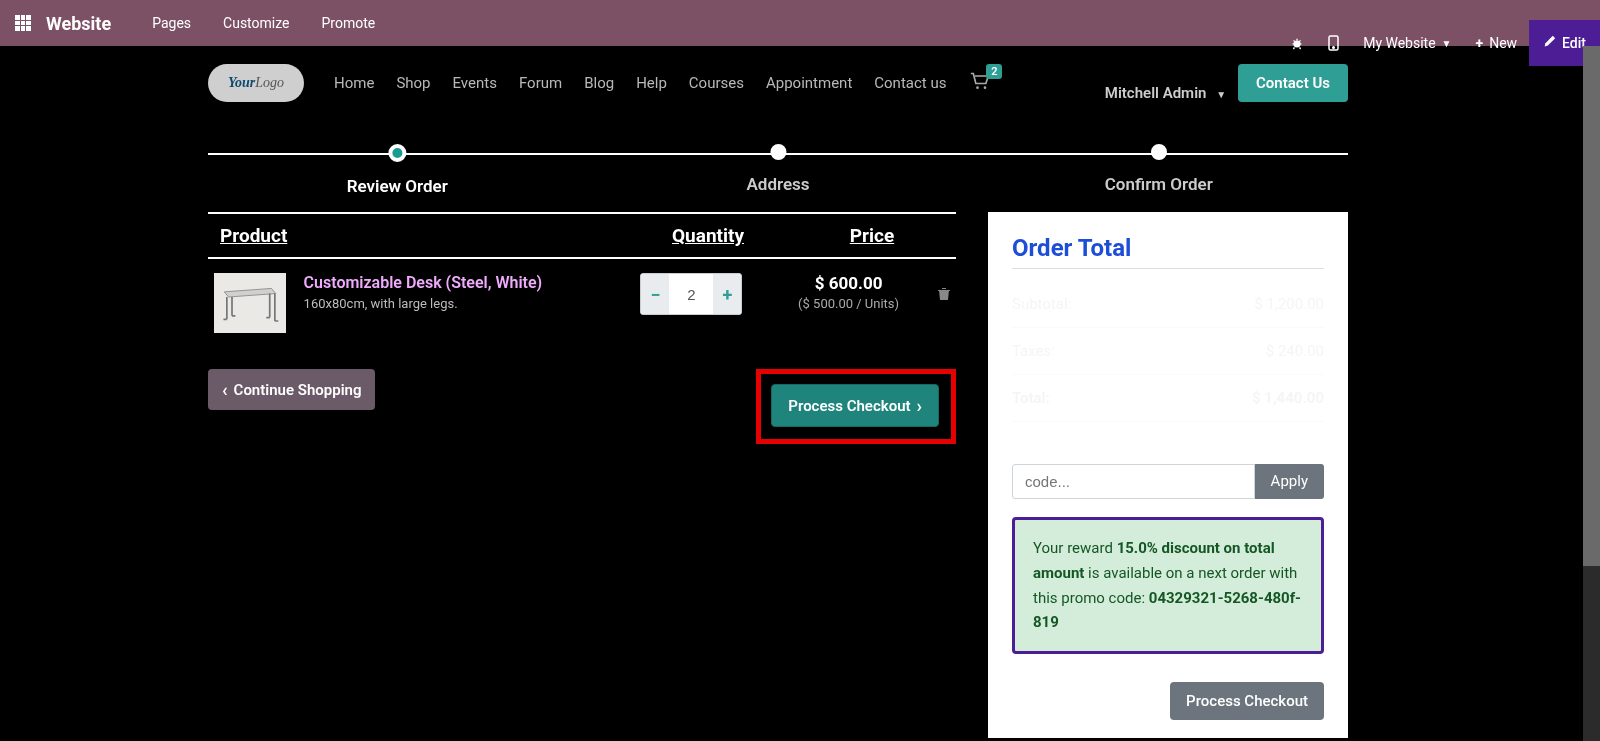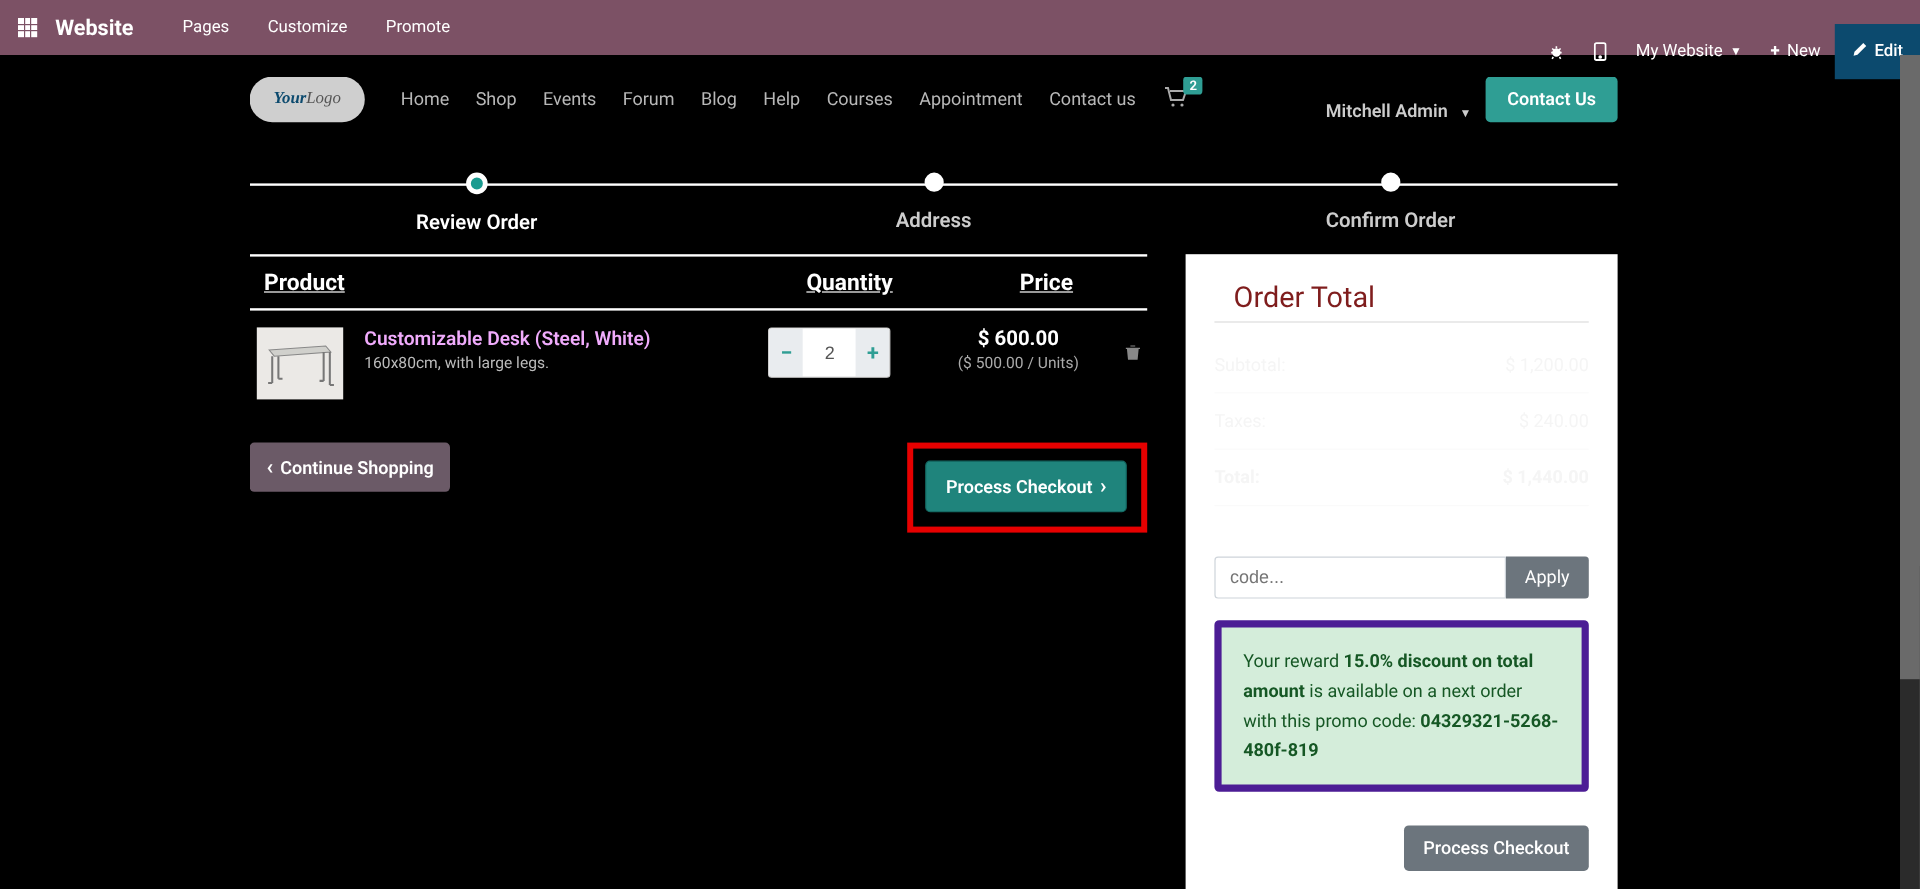--- a/index.html
+++ b/index.html
@@ -24,21 +24,21 @@
   display: flex; align-items: center; justify-content: center;
   cursor: pointer;
 }
 .apps-grid { width: 16px; height:16px; display:grid; grid-template-columns: repeat(3,1fr); grid-template-rows: repeat(3,1fr); gap:1px; }
 .apps-grid span { background:#fff; }
 .topbar .brand { font-size:18px; font-weight:700; margin-right:25px; }
 .topbar .menu { display:flex; gap: 0; }
 .topbar .menu .item { padding: 0 16px; cursor:pointer; }
 .topbar .right { margin-left:auto; display:flex; align-items:center; height:100%; }
 .topbar .right .ritem { padding: 0 12px; height:100%; display:flex; align-items:center; cursor:pointer;margin-top:40px; }
-.topbar .right .edit { background:#0c4a6e; height:100%; padding:0 14px; font-weight:500; }
+.topbar .right .edit { background:#4c1d95; height:100%; padding:0 14px; font-weight:500; }
 .caret { margin-left:6px; font-size:10px; }
 .plus { margin-right:6px; font-weight:700; }
 .pencil { margin-right:6px; }
 
 .page {
   width:1556px;
   height:695px;
   overflow-y:scroll;
   background:#000;
 }
@@ -107,28 +107,28 @@
 .trash { width:24px; display:flex; align-items:center; justify-content:center; cursor:pointer; color:#aaa; font-size:14px; padding-top:14px; }
 
 .btnrow { display:flex; justify-content:space-between; margin-top:22px; align-items:flex-start; }
 .cont-shop { background:#6b5a67; color:#fff; padding:10px 14px; border-radius:4px; font-size:15px; font-weight:600; cursor:pointer; display:flex; align-items:center; }
 .cont-shop .chev { margin-right:6px; font-size:18px; }
 .checkout-highlight { border:5px solid #e60000; padding:10px 12px 12px 10px; }
 .proc-btn { background:#1f847c; color:#fff; padding:10px 16px; border-radius:4px; font-size:15px; font-weight:600; cursor:pointer; display:flex; align-items:center; border:1px solid #156b64; }
 .proc-btn .chev { margin-left:6px; font-size:18px; }
 
 .ordercard { background:#fff; color:#333; padding:22px 24px 18px; }
-.ordercard h2 { font-size:24px; font-weight:400; color:#7f1d1d; margin-bottom:6px;margin-left:16px; }
+.ordercard h2 { font-size:24px; font-weight:700; color:#1d4ed8; margin-bottom:6px; }
 .underline { height:1px; background:#ddd; margin-bottom:12px; }
 .sumrow { display:flex; justify-content:space-between; padding:14px 0; color:#f5f5f5; border-bottom:1px solid #fafafa; font-size:15px; }
 .sumrow.total { font-weight:700; }
 .promo { display:flex; margin-top:42px; }
 .promo input { flex:1; border:1px solid #ced4da; padding:8px 12px; font-size:15px; color:#555; border-radius:3px 0 0 3px; outline:none; }
 .promo .apply { background:#6c757d; color:#fff; padding:8px 16px; font-size:15px; border-radius:0 3px 3px 0; cursor:pointer; }
-.rewardbox { background:#d4edda; border:6px solid #4c1d95; color:#155724; padding:16px 18px; margin-top:18px; font-size:15px; line-height:1.65; border-radius:4px; }
+.rewardbox { background:#d4edda; border:3px solid #4c1d95; color:#155724; padding:16px 18px; margin-top:18px; font-size:15px; line-height:1.65; border-radius:4px; }
 .rewardbox b { font-weight:700; }
 .proc2 { background:#6c757d; color:#fff; padding:10px 16px; border-radius:4px; font-size:15px; font-weight:500; cursor:pointer; margin-top:28px; margin-left:auto; width:fit-content; }
 
 .scrollbar-sim { position:absolute; right:0; top:46px; width:17px; height:695px; background:#2b2b2b; }
 .scrollbar-thumb { background:#6a6a6a; width:17px; height:520px; position:absolute; top:0; }
 </style>
 </head>
 <body>
 
 <div class="topbar">

